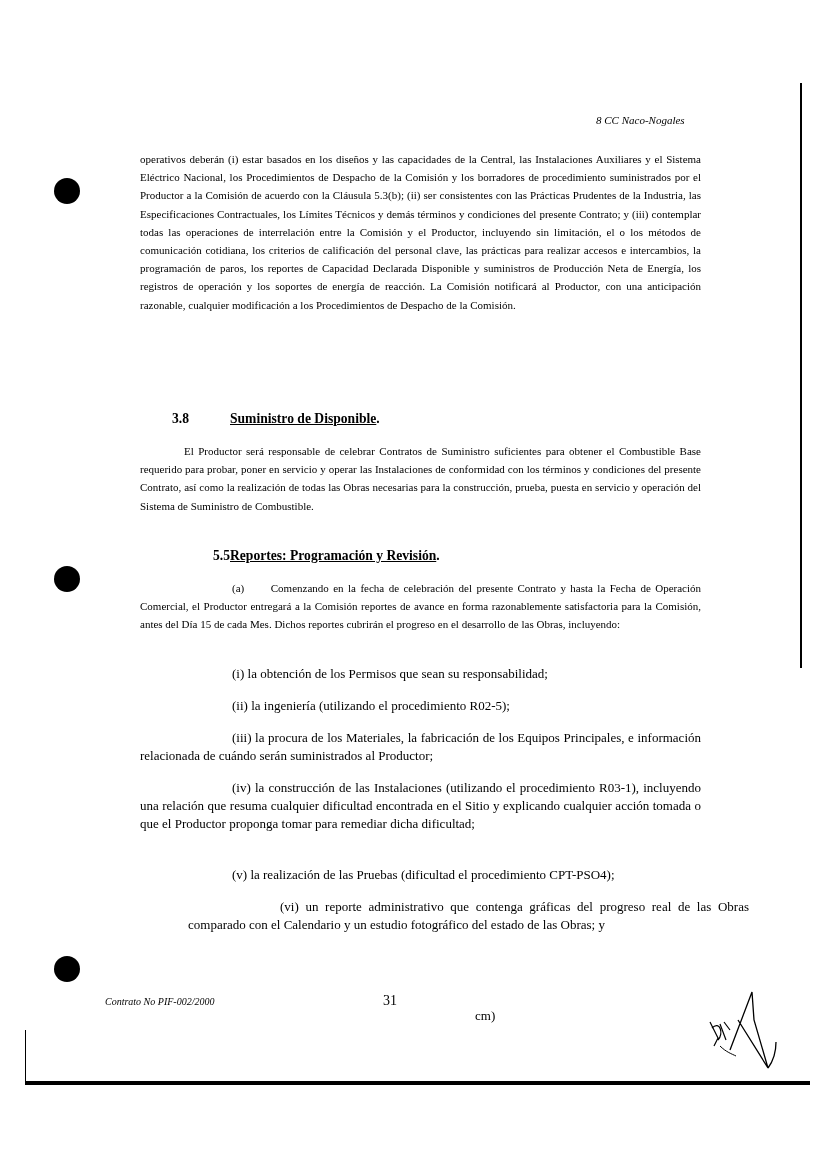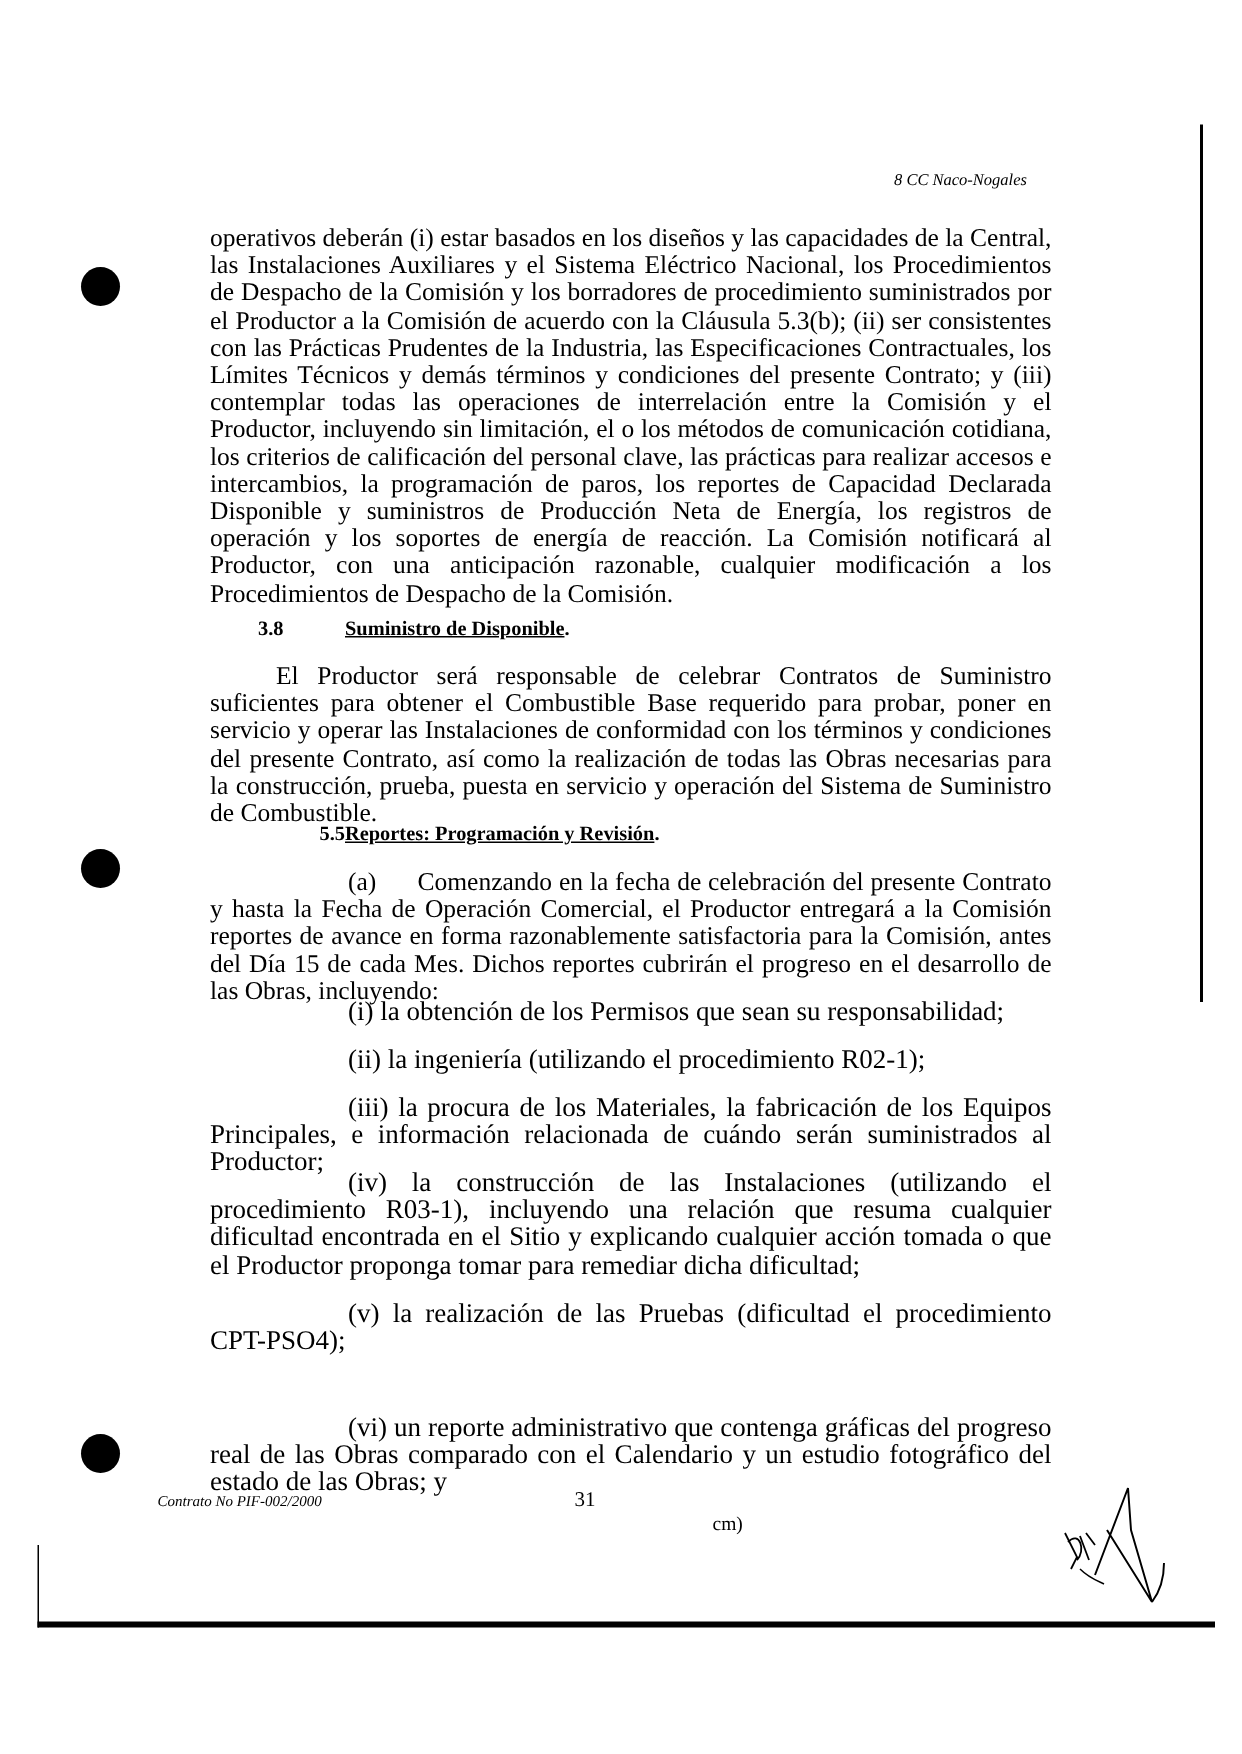--- a/index.html
+++ b/index.html
@@ -4,28 +4,28 @@
 <style>
   html, body { margin: 0; padding: 0; background: #ffffff; }
   body { width: 828px; height: 1169px; position: relative; overflow: hidden;
          font-family: "Liberation Serif", "DejaVu Serif", serif; color: #000; }
   .page { position: absolute; left: 0; top: 0; width: 828px; height: 1169px; padding-left: 47px; }
   .vline-right { position: absolute; left: 800px; top: 83px; width: 2px; height: 585px; background: #000; }
   .vline-left { position: absolute; left: 25px; top: 1030px; width: 1px; height: 55px; background: #000; }
   .hline-bottom { position: absolute; left: 25px; top: 1081px; width: 785px; height: 4px; background: #000; }
   .hole { position: absolute; width: 26px; height: 26px; border-radius: 50%; background: #000; }
   .header-ref { position: absolute; left: 596px; top: 114px; font-size: 11px; font-style: italic; }
-  .text { position: absolute; left: 140px; width: 561px; font-size: 17px; line-height: 18.2px;
+  .text { position: absolute; left: 140px; width: 561px; font-size: 11px; line-height: 18.2px;
           text-align: justify; }
   .heading { position: absolute; left: 172px; font-size: 13.6px; font-weight: bold; }
   .heading .num { display: inline-block; width: 58px; }
   .heading .title { text-decoration: underline; }
   .indent-first { text-indent: 44px; }
   .indent-deep { text-indent: 92px; font-family: Liberation Serif, serif; }
-  .item { position: absolute; left: 140px; width: 561px; font-size: 18px; line-height: 18.2px; text-align: justify; }
+  .item { position: absolute; left: 140px; width: 561px; font-size: 13px; line-height: 18.2px; text-align: justify; }
   .footer-left { position: absolute; left: 105px; top: 996px; font-size: 10px; font-style: italic; }
   .footer-page { position: absolute; left: 383px; top: 993px; font-size: 14px; }
   .footer-mark { position: absolute; left: 475px; top: 1008px; font-size: 13px; }
   .signature { position: absolute; left: 690px; top: 980px; width: 120px; height: 100px; }
 </style>
 </head>
 <body>
 
 <div class="page">
 
@@ -47,25 +47,25 @@
 
   <div class="text indent-first" style="top:442px;">El Productor será responsable de celebrar Contratos de Suministro suficientes para obtener el Combustible Base requerido para probar, poner en servicio y operar las Instalaciones de conformidad con los términos y condiciones del presente Contrato, así como la realización de todas las Obras necesarias para la construcción, prueba, puesta en servicio y operación del Sistema de Suministro de Combustible.</div>
 
   <div class="heading" style="top:548px;text-align:right;">
     <span class="num">5.5</span><span class="title">Reportes: Programación y Revisión</span>.
   </div>
 
   <div class="text indent-deep" style="top:579px;"><span>(a)</span>&nbsp;&nbsp;&nbsp;&nbsp;&nbsp;&nbsp;<span>Comenzando en la fecha de celebración del presente Contrato y hasta la Fecha de Operación Comercial, el Productor entregará a la Comisión reportes de avance en forma razonablemente satisfactoria para la Comisión, antes del Día 15 de cada Mes. Dichos reportes cubrirán el progreso en el desarrollo de las Obras, incluyendo:</span></div>
 
   <div class="item indent-deep" style="top:665px;">(i) la obtención de los Permisos que sean su responsabilidad;</div>
-  <div class="item indent-deep" style="top:697px;">(ii) la ingeniería (utilizando el procedimiento R02-1);</div>
+  <div class="item indent-deep" style="top:697px;">(ii) la ingeniería (utilizando el procedimiento R02-5);</div>
   <div class="item indent-deep" style="top:729px;">(iii) la procura de los Materiales, la fabricación de los Equipos Principales, e información relacionada de cuándo serán suministrados al Productor;</div>
   <div class="item indent-deep" style="top:779px;">(iv) la construcción de las Instalaciones (utilizando el procedimiento R03-1), incluyendo una relación que resuma cualquier dificultad encontrada en el Sitio y explicando cualquier acción tomada o que el Productor proponga tomar para remediar dicha dificultad;</div>
   <div class="item indent-deep" style="top:866px;">(v) la realización de las Pruebas (dificultad el procedimiento CPT-PSO4);</div>
-  <div class="item indent-deep" style="top:942px;">(vi) un reporte administrativo que contenga gráficas del progreso real de las Obras comparado con el Calendario y un estudio fotográfico del estado de las Obras; y</div>
+  <div class="item indent-deep" style="top:898px;margin-left:48px;">(vi) un reporte administrativo que contenga gráficas del progreso real de las Obras comparado con el Calendario y un estudio fotográfico del estado de las Obras; y</div>
 
   <div class="footer-left">Contrato No PIF-002/2000</div>
   <div class="footer-page">31</div>
   <div class="footer-mark">cm)</div>
 
   <svg class="signature" viewBox="0 0 120 100">
     <path d="M20 42 L28 58 L24 66 M22 48 C30 40 34 54 28 60 M30 44 L36 60 M34 42 L40 50" stroke="#000" stroke-width="1.2" fill="none"></path>
     <path d="M40 70 L62 12 L64 40 L78 88 M48 40 L78 88 M78 88 C84 80 86 70 86 62" stroke="#000" stroke-width="1.3" fill="none"></path>
     <path d="M30 66 C36 72 42 74 46 76" stroke="#000" stroke-width="1" fill="none"></path>
   </svg>

